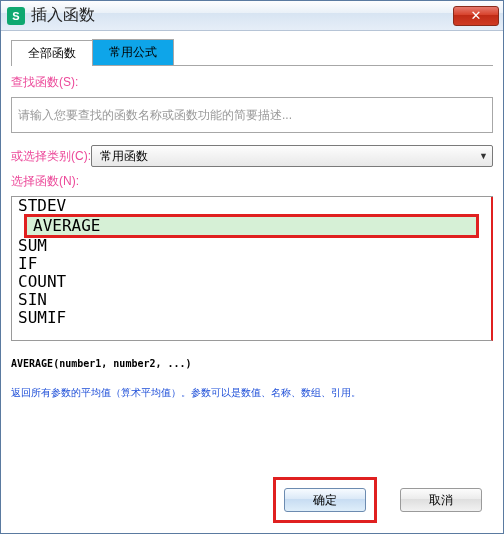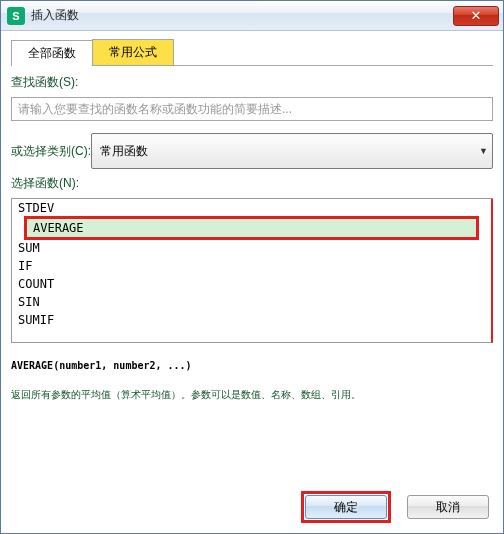--- a/index.html
+++ b/index.html
@@ -36,21 +36,21 @@
     display: flex;
     align-items: center;
     justify-content: center;
     color: #fff;
     font-weight: bold;
     font-size: 11px;
     margin-right: 6px;
   }
   .title-text {
     flex: 1;
-    font-size: 12px;
+    font-size: 16px;
     color: #222;
   }
   .close-btn {
     width: 46px;
     height: 20px;
     background: linear-gradient(to bottom, #e67a6e, #d7412a 45%, #c02b16 46%, #cf3b24);
     border: 1px solid #8a2a1a;
     border-radius: 3px;
     color: #fff;
     display: flex;
@@ -69,67 +69,67 @@
   }
   .tabs {
     display: flex;
     border-bottom: 1px solid #a7a7a7;
     margin-bottom: 8px;
   }
   .tab {
     padding: 4px 16px;
     border: 1px solid #a7a7a7;
     border-bottom: none;
-    background: #fde047;
+    background: #0ea5e9;
     margin-right: -1px;
     position: relative;
     cursor: pointer;
     font-size: 12px;
   }
   .tab.active {
     background: #fff;
     top: 1px;
     z-index: 2;
   }
   .row { margin-bottom: 6px; }
-  .label { font-size: 12px; color: #14532d; }
+  .label { font-size: 12px; color: #ec4899; }
   .search-input {
     width: 100%;
-    height: 24px;
+    height: 36px;
     border: 1px solid #a7a7a7;
     padding: 2px 6px;
     font-size: 12px;
     color: #222;
   }
   .search-input::placeholder { color: #999; }
   .cat-row {
     display: flex;
     align-items: center;
     margin: 6px 0;
   }
   .dropdown {
     flex: 1;
-    height: 36px;
+    height: 22px;
     border: 1px solid #7a7a7a;
     background: linear-gradient(to bottom, #fdfdfd, #e8e8e8);
     display: flex;
     align-items: center;
     justify-content: space-between;
     padding: 0 4px 0 8px;
     cursor: pointer;
     font-size: 12px;
     border-radius: 2px;
   }
   .dropdown .arrow { font-size: 9px; color: #333; }
   .listbox {
     border: 1px solid #9a9a9a;
     height: 144px;
     overflow-y: auto;
     font-family: "SimSun", monospace;
-    font-size: 12px;
+    font-size: 16px;
     border-right: 2px solid #e02020;
     border-top: none;
   }
   .listbox-top {
     border: 1px solid #9a9a9a;
     border-bottom: none;
   }
   .list-item {
     padding: 1px 6px;
     cursor: pointer;
@@ -144,31 +144,31 @@
   .desc-area {
     margin-top: 14px;
     font-size: 10px;
     line-height: 1.7;
   }
   .signature {
     font-family: "SimSun", monospace;
     font-weight: bold;
     margin-bottom: 12px;
   }
-  .desc-text { color: #14532d; }
+  .desc-text { color: #1d4ed8; }
   .spacer { flex: 1; }
   .button-bar {
     display: flex;
     justify-content: flex-end;
     gap: 12px;
     padding-top: 8px;
   }
   .btn-wrap {
     border: 3px solid transparent;
-    padding: 1px;
+    padding: 8px;
   }
   .btn-wrap.highlight { border-color: #e02020; }
   .btn {
     min-width: 82px;
     height: 24px;
     border: 1px solid #6c8bb0;
     background: linear-gradient(to bottom, #f7fbff, #dbe9f7 45%, #c7dcf2 46%, #dfeefa);
     border-radius: 3px;
     cursor: pointer;
     font-size: 12px;

